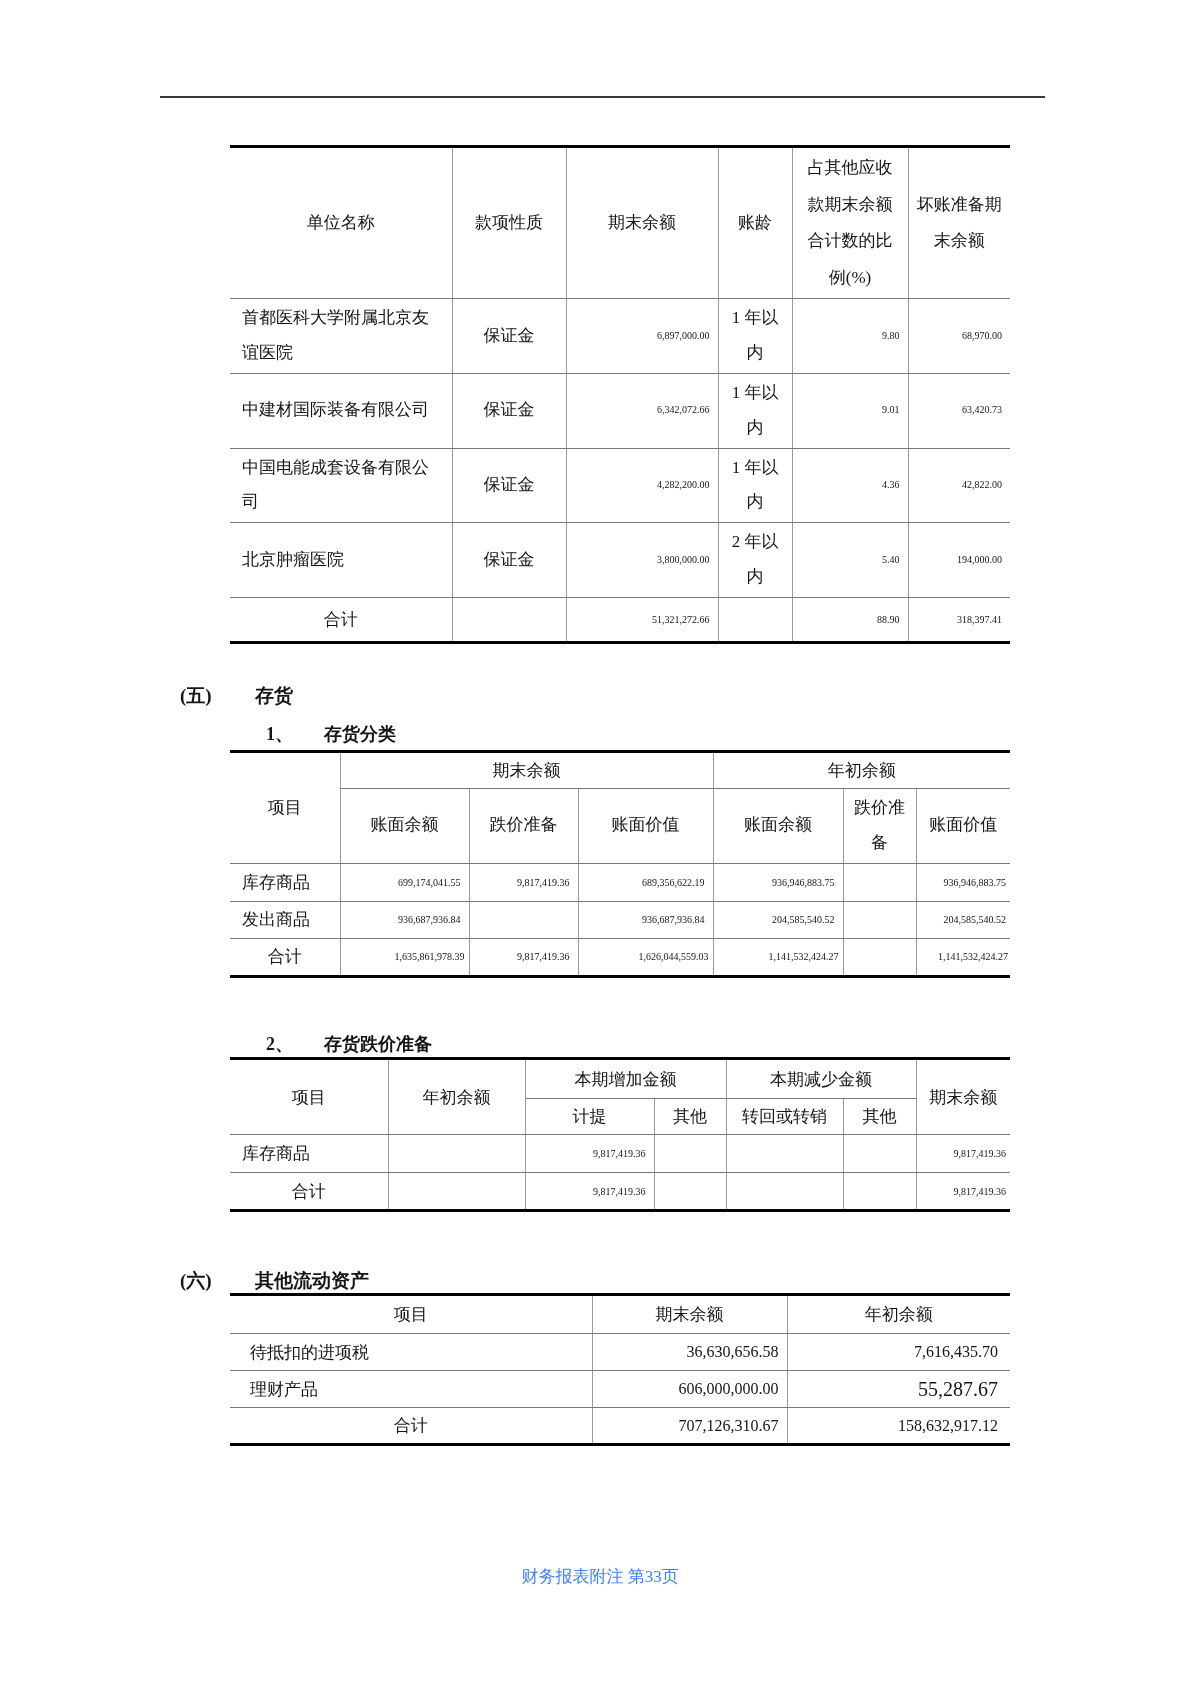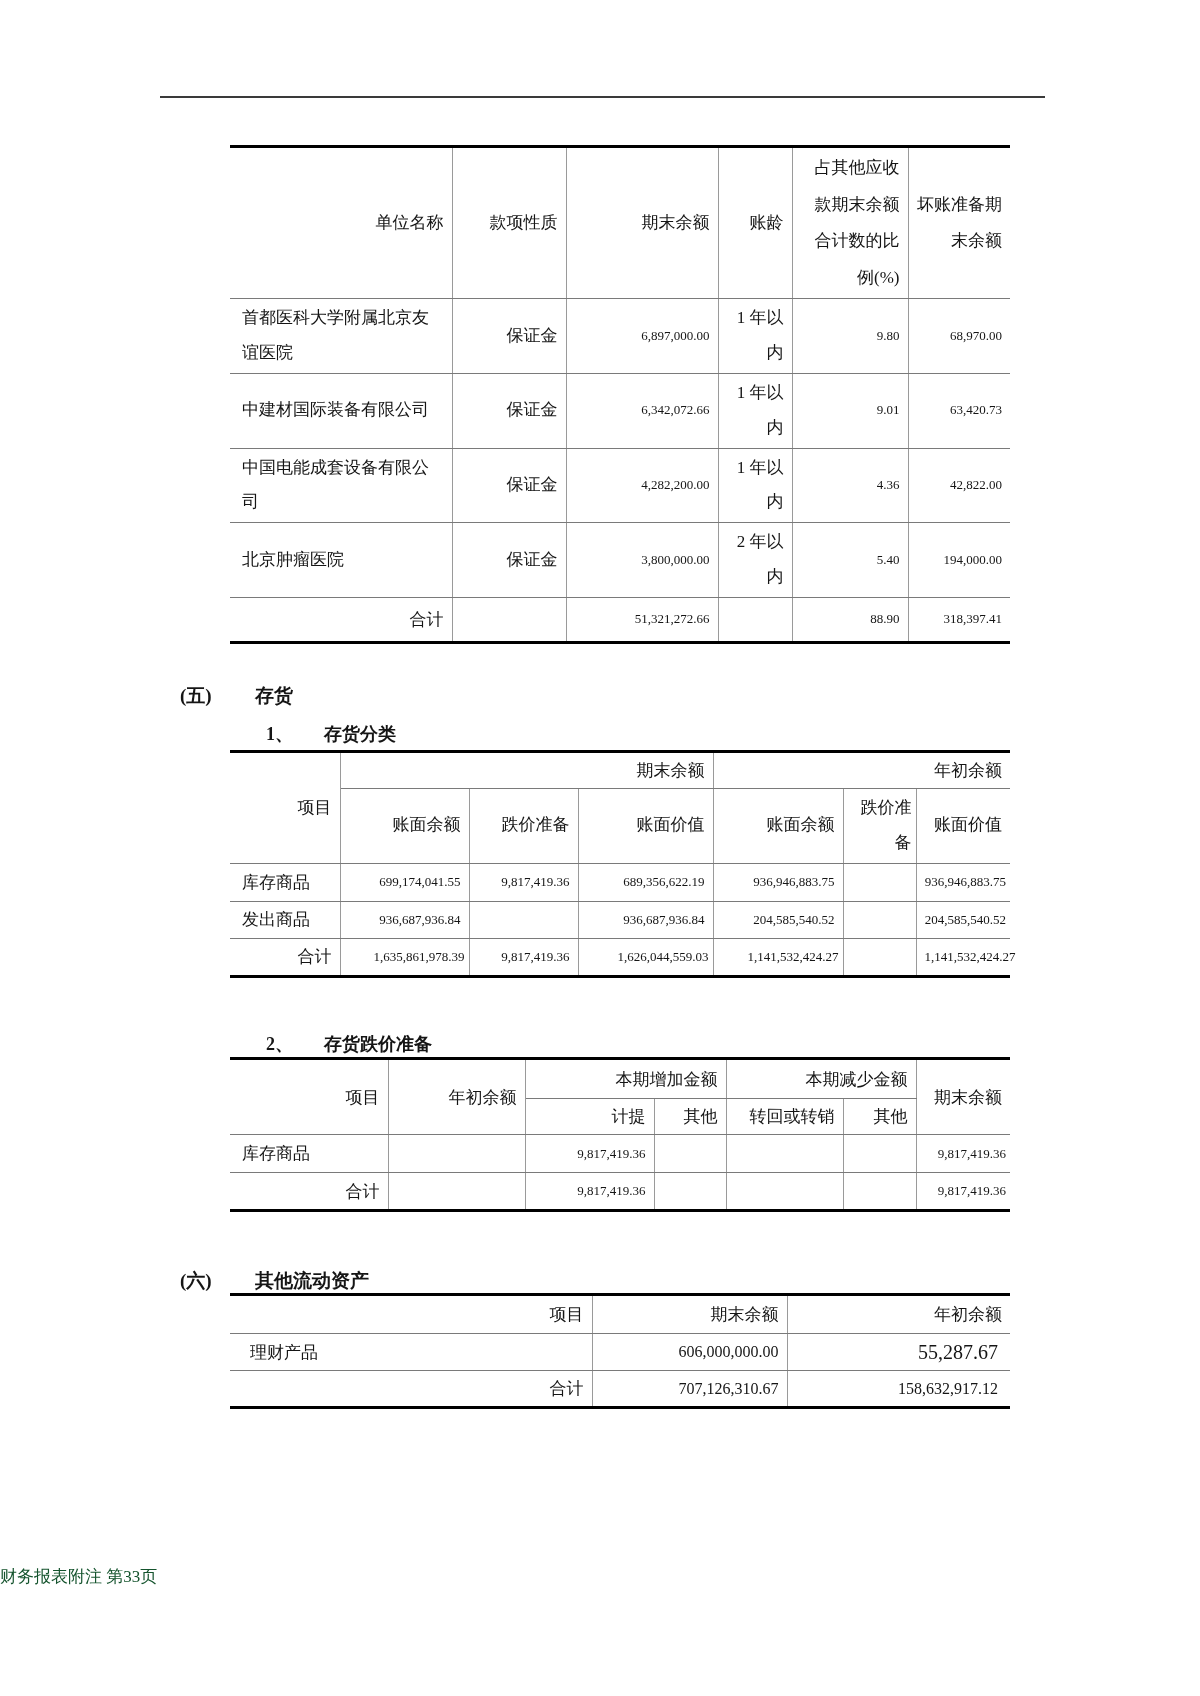--- a/index.html
+++ b/index.html
@@ -29,24 +29,24 @@
     border-left:1px solid #9a9a9a;
     border-right:1px solid #9a9a9a;
     border-top:1px solid #7a7a7a;
     border-bottom:1px solid #7a7a7a;
     padding:2px 8px;
     vertical-align:middle;
     overflow:visible;
   }
   table.fin td:first-child { border-left:none; }
   table.fin td:last-child  { border-right:none; }
-  .c { text-align:right; }
+  .c { text-align:center; }
   .r { text-align:right; }
   .l { text-align:left; }
-  .num { font-size:13px; white-space:nowrap; }
+  .num { font-size:10px; white-space:nowrap; }
   .hdr { line-height:2.15; }
   .hdr2 { line-height:2.05; }
   .itm { padding-left:12px !important; }
   .sec-num {
     position:absolute; left:180px;
     font-size:19px; font-weight:bold;
   }
   .sec-title {
     position:absolute; left:255px;
     font-size:19px; font-weight:bold;
@@ -54,21 +54,21 @@
   .sub-num {
     position:absolute; left:266px;
     font-size:18px; font-weight:bold;
   }
   .sub-title {
     position:absolute; left:324px;
     font-size:18px; font-weight:bold;
   }
   .footer {
     position:absolute; left:0; top:1565px; width:1200px;
-    font-size:17px; color:#14532d;
+    text-align:center; font-size:17px; color:#3b82f6;
   }
 </style>
 </head>
 <body>
 
 <div class="page">
 
   <div class="top-rule"></div>
 
   <table class="fin" style="left:230px; top:145px; width:780px;">
@@ -249,20 +249,25 @@
         <col style="width:195px">
         <col style="width:223px">
     </colgroup>
     <tbody>
         <tr style="height:39px">
       <td class="c">项目</td>
       <td class="c">期末余额</td>
       <td class="c">年初余额</td>
     </tr>
     <tr style="height:37px">
+      <td class="l" style="padding-left:20px">待抵扣的进项税</td>
+      <td class="r num" style="font-size:16px">36,630,656.58</td>
+      <td class="r num" style="font-size:16px; padding-right:12px">7,616,435.70</td>
+    </tr>
+    <tr style="height:37px">
       <td class="l" style="padding-left:20px">理财产品</td>
       <td class="r num" style="font-size:16px">606,000,000.00</td>
       <td class="r num" style="font-size:20px; padding-right:12px">55,287.67</td>
     </tr>
     <tr style="height:37px">
       <td class="c">合计</td>
       <td class="r num" style="font-size:16px">707,126,310.67</td>
       <td class="r num" style="font-size:16px; padding-right:12px">158,632,917.12</td>
     </tr>
   </tbody>

